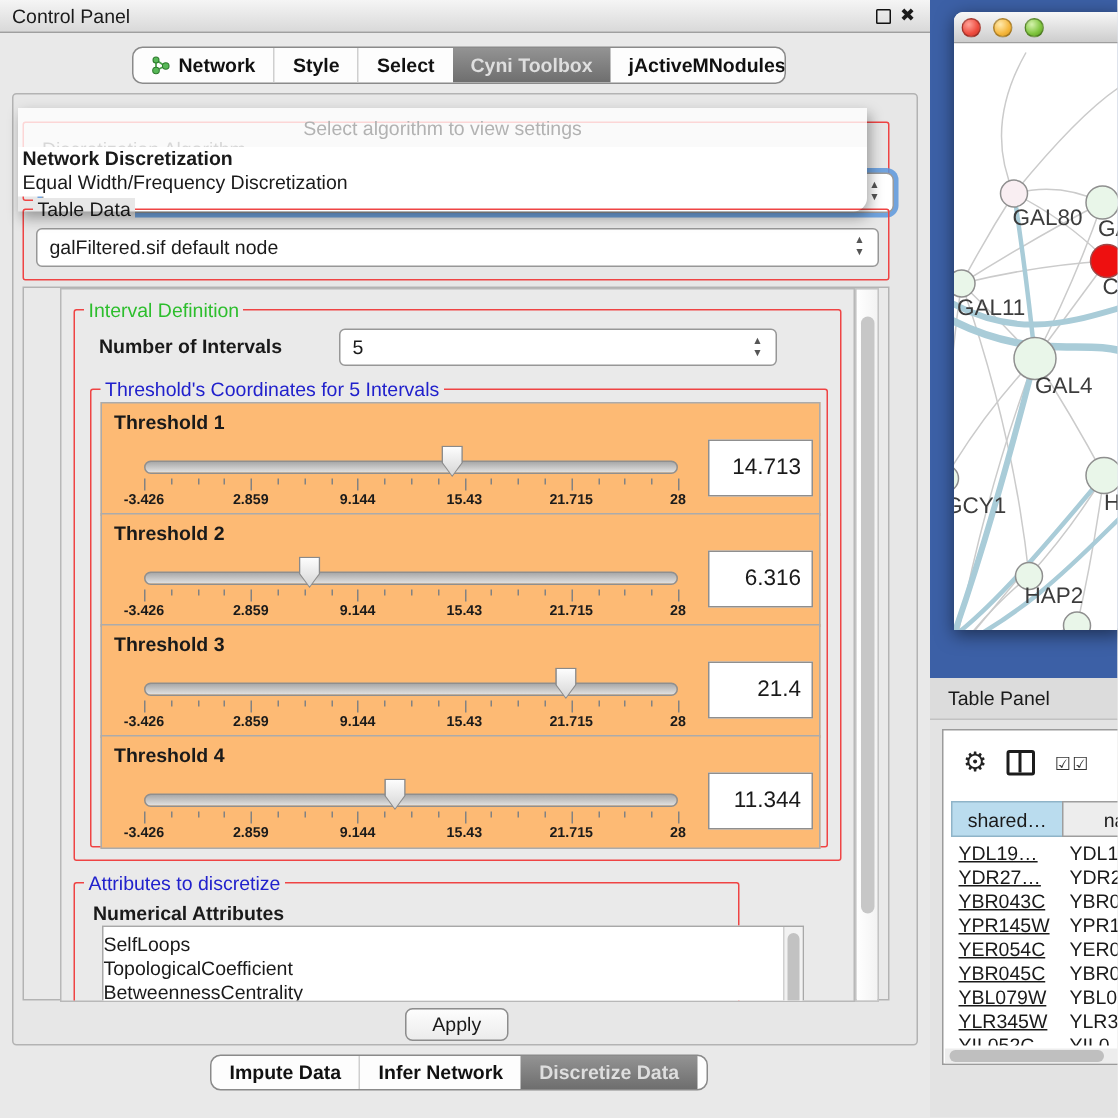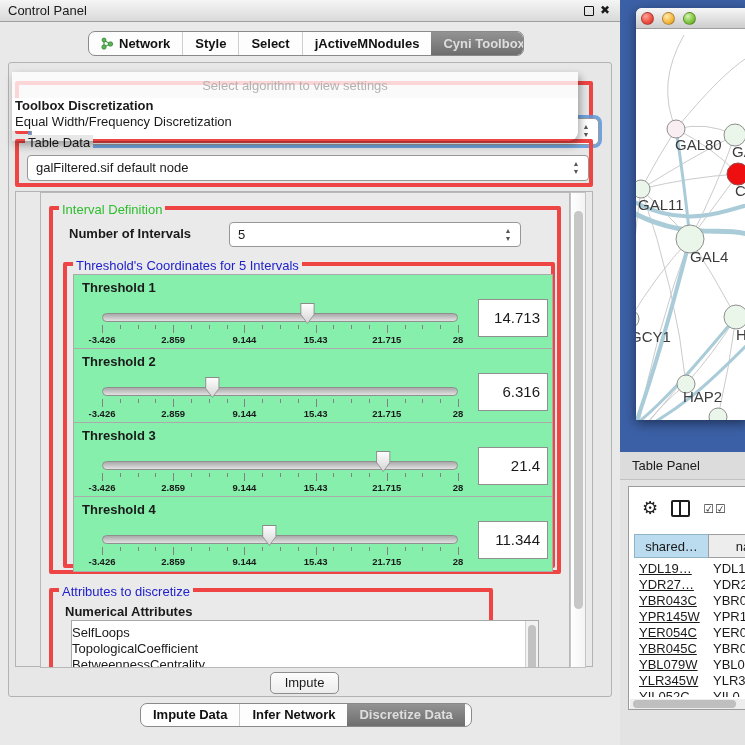--- a/index.html
+++ b/index.html
@@ -27,21 +27,21 @@
   .tab { line-height:23px; padding:0 12px; font-weight:bold; color:#111;
     border-left:1px solid #cfcfcf; white-space:nowrap; display:flex; align-items:center; gap:5px; }
   .tab:first-child { border-left:none; }
   .tab.selected { background:linear-gradient(#939393,#6e6e6e); color:#dedede; border-left:none; }
   .tab.selected + .tab { border-left:none; }
 
   
   .outer-panel { left:8px; top:62px; width:604px; height:635px;
     border:1px solid #b3b3b3; border-radius:3px; background:#e7e7e7; }
 
-  .group { position:absolute; border:4px solid #ef4444; border-radius:2px; }
+  .group { position:absolute; border:1px solid #ef4444; border-radius:2px; }
   .group-label { position:absolute; top:-8px; left:6px; background:#e7e7e7; padding:0 3px; }
 
   
   .algo-group { left:6px; top:18px; width:578px; height:53px; }
   .algo-faint-label { left:12px; top:10px; color:#4a4a4a; }
   .algo-combo { left:12px; top:33px; width:568px; height:27px; background:#fff;
     border:1px solid #9a9a9a; border-radius:5px;
     box-shadow:0 0 0 3px rgba(90,150,220,.85); }
   
   .tdata-group { left:6px; top:76px; width:578px; height:48px; }
@@ -63,21 +63,21 @@
   .v-thumb { left:3px; top:18px; width:9px; height:398px; border-radius:5px; background:#c7c7c7; }
 
   .interval-group { left:8px; top:13px; width:512px; height:368px; }
   .title-green { color:#2dbe2d; background:#eaeaea; }
   .title-blue  { color:#2121cc; background:#eaeaea; }
   .noi-label { left:16px; top:16px; font-weight:bold; }
   .noi-spinner { left:176px; top:12px; width:292px; height:25px; }
 
   .thresholds-group { left:10px; top:52px; width:492px; height:306px; }
   .th-panel { position:absolute; left:6px; width:480px; height:76px;
-    border:1px solid #ababab; background:#86efac; }
+    border:1px solid #ababab; background:#fdba74; }
   .th-label { position:absolute; left:8px; top:5px; font-weight:bold; }
   .th-track { position:absolute; left:28px; top:38px; width:356px; height:9px;
     border:1px solid #8f8f8f; border-radius:5px; background:linear-gradient(#a9a9a9,#e2e2e2); }
   .th-slider { position:absolute; left:28px; top:0; width:356px; height:72px; }
   .th-thumb { position:absolute; top:28px; width:16px; height:21px;
     background:#8a8a8a; clip-path:polygon(6% 0,94% 0,94% 55%,50% 100%,6% 55%); }
   .th-thumb .inner { position:absolute; left:1px; top:1px; right:1px; bottom:1px;
     background:linear-gradient(#fdfdfd,#d6d6d6); clip-path:polygon(6% 0,94% 0,94% 55%,50% 100%,6% 55%); }
   .th-ticks { position:absolute; left:28px; top:50px; width:356px; height:9px; }
   .tick { position:absolute; width:1px; height:4px; background:#828282; }
@@ -177,25 +177,25 @@
         <circle cx="9.5" cy="7" r="2.2" fill="#57b857" stroke="#2f7a2f" stroke-width=".7"></circle>
       </svg>
       <span>Network</span>
     </div>
     <div class="tab">
         <span>Style</span>
       </div>
     <div class="tab">
         <span>Select</span>
       </div>
+    <div class="tab selected">
+        <span>Cyni Toolbox</span>
+      </div>
     <div class="tab">
         <span>jActiveMNodules</span>
-      </div>
-    <div class="tab selected">
-        <span>Cyni Toolbox</span>
       </div>
   </div>
 
   <div class="abs outer-panel">
 
     <div class="group algo-group">
       <div class="abs algo-faint-label">Discretization Algorithm</div>
       <div class="abs algo-combo">
         <span class="spin">
             <div class="up"></div>
@@ -414,38 +414,38 @@
             </div>
           </div>
         </div>
 
       </div>
       <div class="abs v-scrollbar">
         <div class="abs v-thumb"></div>
       </div>
     </div>
 
-    <div class="abs apply-button">Impute</div>
+    <div class="abs apply-button">Apply</div>
   </div>
 
   <div class="abs tabbar tabbar-bottom">
     <div class="tab">
         <span>Impute Data</span>
       </div>
     <div class="tab">
         <span>Infer Network</span>
       </div>
     <div class="tab selected">
         <span>Discretize Data</span>
       </div>
   </div>
 
   <div class="abs algo-popup">
     <div class="popup-prompt">Select algorithm to view settings</div>
-    <div class="popup-opt1">Toolbox Discretization</div>
+    <div class="popup-opt1">Network Discretization</div>
     <div class="popup-opt2">Equal Width/Frequency Discretization</div>
   </div>
 </div>
 
 <div class="abs net-area">
   <div class="mac-window">
     <div class="mac-titlebar">
       <div class="light red"></div>
       <div class="light yellow"></div>
       <div class="light green"></div>

